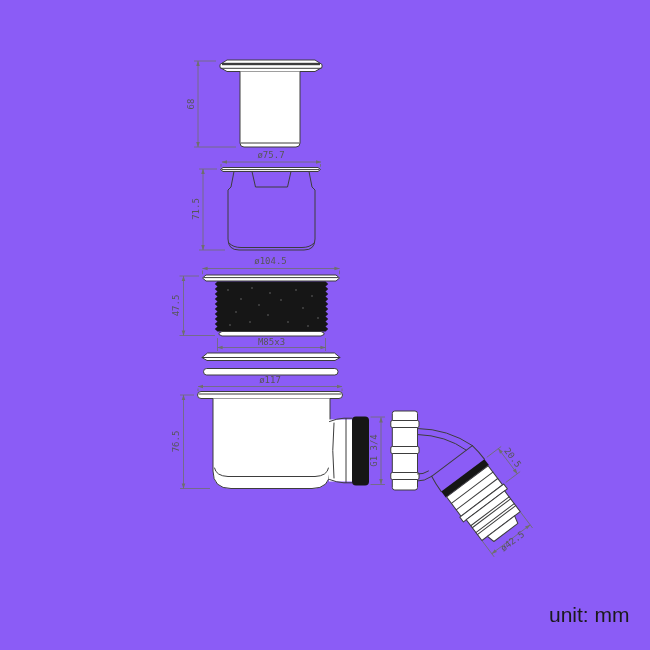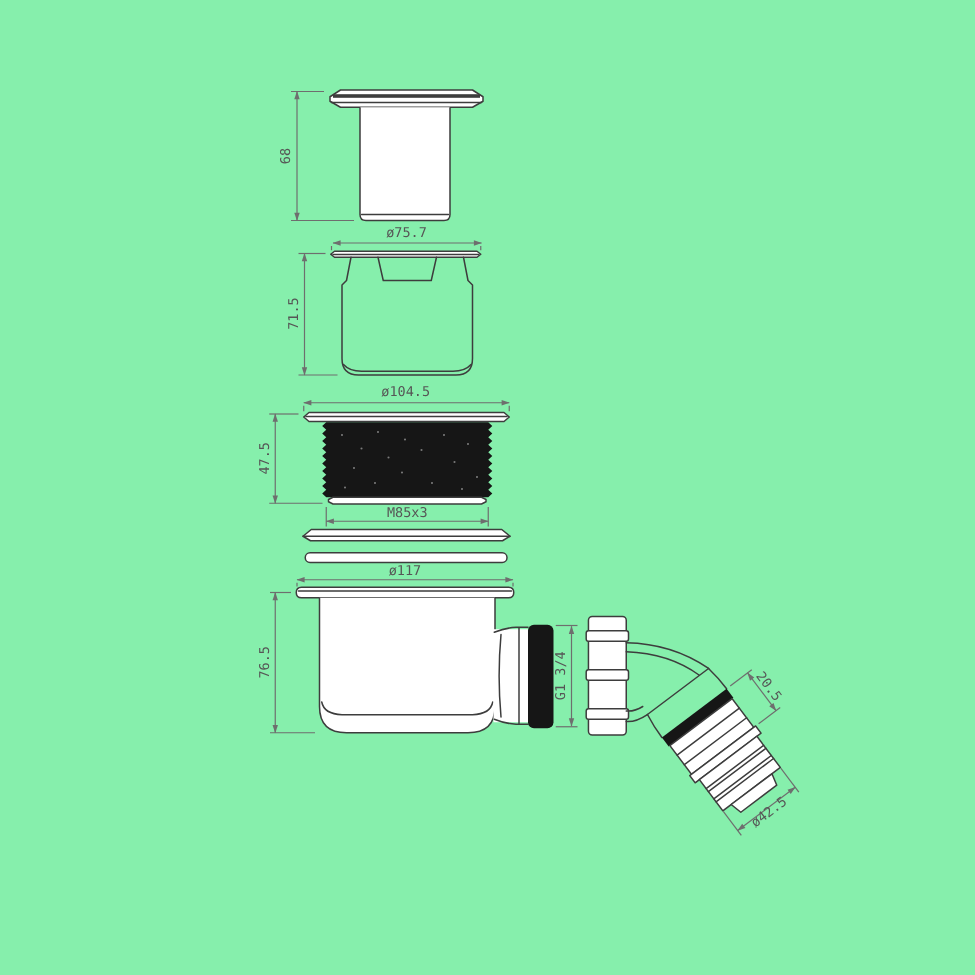--- a/index.html
+++ b/index.html
@@ -1,19 +1,19 @@
 <!DOCTYPE html>
 <html><head>
 <meta charset="utf-8">
 <style>
   html,body{margin:0;padding:0;background:#ffffff;}
   .canvas{
     position:relative;
     width:650px;height:650px;
-    background:#86efac;
+    background:#8b5cf6;
     overflow:hidden;
     font-family:"Liberation Sans", sans-serif;
   }
   svg{position:absolute;left:0;top:0;}
   
   .obj{stroke:#3d3d3d;stroke-width:1;fill:none;stroke-linecap:round;stroke-linejoin:round;}
   .objfill{stroke:#3d3d3d;stroke-width:1;fill:#ffffff;stroke-linejoin:round;}
   .dark{fill:#161616;stroke:none;}
   
   .dim{stroke:#6e6e6e;stroke-width:0.8;fill:none;}
@@ -213,13 +213,14 @@
       <g>
         <path class="dim" d="M82,-24 L102,-24"></path>
         <path class="dim" d="M82,24 L102,24"></path>
         <path class="dim" d="M98,-24 L98,24" marker-start="url(#arr)" marker-end="url(#arr)"></path>
         <text class="dimtxt" transform="translate(103.5,0) rotate(-90)" text-anchor="middle">ø42.5</text>
       </g>
     </g>
   </g>
 </svg>
 
+<div class="unit-label">unit: mm</div>
 </div>
 
 </body></html>

